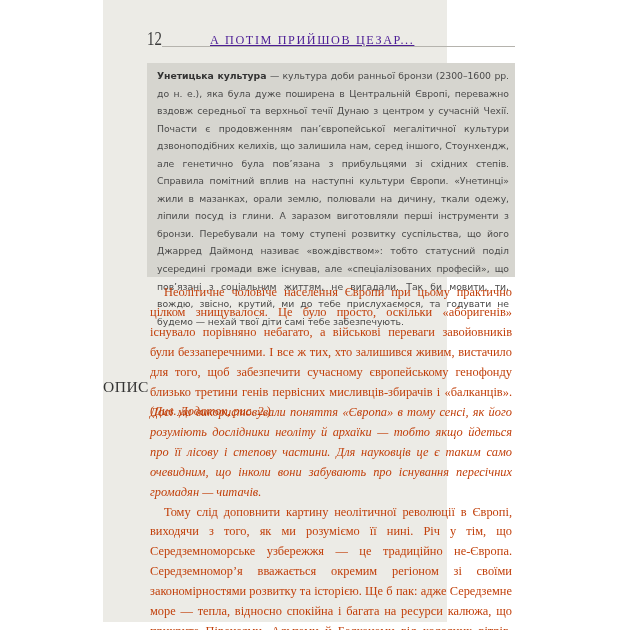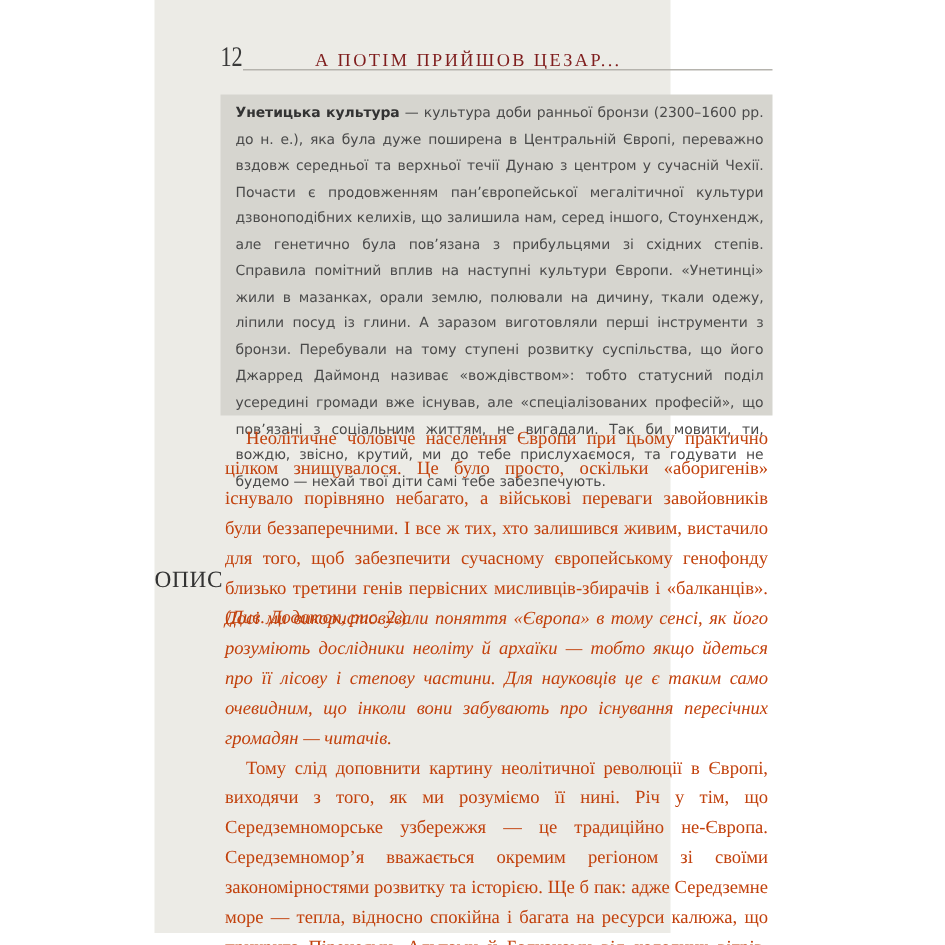--- a/index.html
+++ b/index.html
@@ -8,22 +8,23 @@
     position: absolute; left: 103px; top: 0; width: 344px; height: 622px;
     background: #ecebe6;
   }
   .folio {
     position: absolute; left: 44px; top: 28px;
     font-family: "Liberation Serif", serif; font-size: 19px; color: #3a3a3a;
     transform: scaleX(0.78); transform-origin: left top;
   }
   .running-head {
     position: absolute; left: 107px; top: 33px;
-    font-family: "Liberation Serif", serif; font-size: 12.2px; color: #7f1d1d;
+    font-family: "Liberation Serif", serif; font-size: 12.2px; color: #4c1d95;
     letter-spacing: 1.6px;
+    text-decoration: underline;
   }
   .head-rule {
     position: absolute; left: 59px; top: 46px; width: 353px; height: 1px; background: #b5b3ad;
   }
   .sidebar-box {
     position: absolute; left: 44px; top: 63px; width: 368px; height: 214px;
     background: #d6d5cf;
   }
   .sidebar-text {
     position: absolute; left: 10px; top: 4px; width: 352px;

